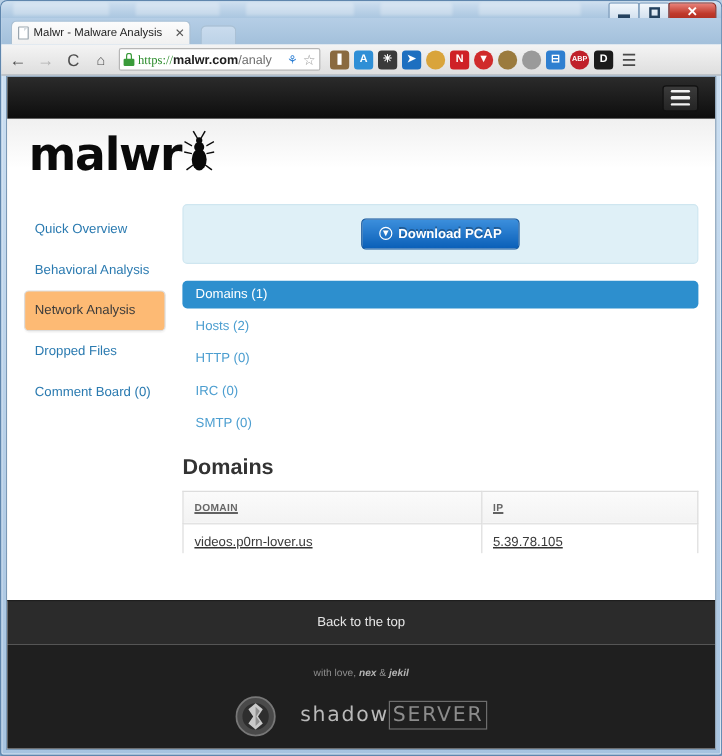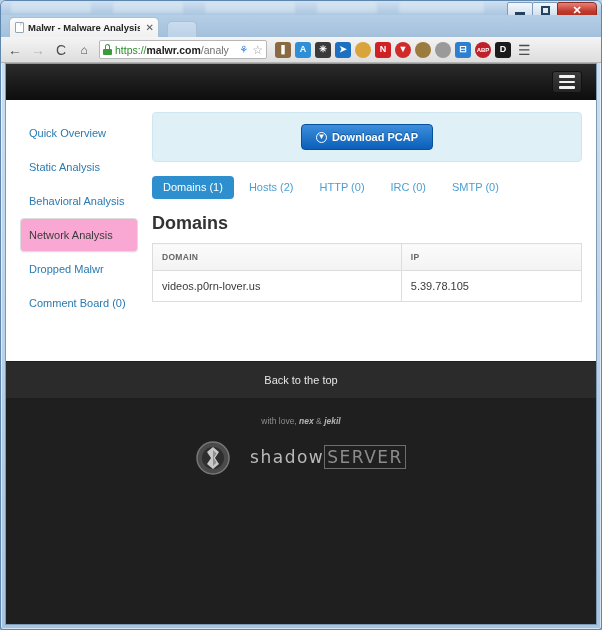--- a/index.html
+++ b/index.html
@@ -79,21 +79,21 @@
   }
   .favicon {
     width: 9px; height: 11px; flex: 0 0 auto;
     background: #fff; border: 1px solid #9aa5ae;
     position: relative; border-radius: 1px;
   }
   .favicon:after {
     content:''; position:absolute; top:0; right:0;
     border-left: 3px solid #d7dde2; border-bottom: 3px solid transparent;
   }
-  .btab-title { overflow: hidden; text-overflow: clip; flex: 1 1 auto; font-weight: bold; }
+  .btab-title { overflow: hidden; text-overflow: clip; flex: 1 1 auto; }
   .btab-close { font-size: 10px; color: #555; padding-left: 2px; }
   .newtab {
     position: absolute; left: 166px; top: 6px;
     width: 30px; height: 16px;
     background: linear-gradient(180deg,#cadcee,#bcd2e7);
     border: 1px solid #a9bfd2; border-bottom: none;
     border-radius: 5px 5px 0 0;
   }
 
   
@@ -115,21 +115,21 @@
     background: #fff; border: 1px solid #b6b6b6; border-radius: 2px;
     display: flex; align-items: center; gap: 3px; padding: 0 3px;
     font-size: 10.5px; overflow: hidden; margin-left: 2px;
   }
   .lock {
     width: 9px; height: 11px; flex: 0 0 auto; position: relative;
   }
   .lock-body { position:absolute; bottom:0; left:0; width:9px; height:6px; background:#3a9b3a; border-radius:1px;}
   .lock-sh { position:absolute; top:0; left:2px; width:5px; height:6px; border:1.5px solid #3a9b3a; border-bottom:none; border-radius:3px 3px 0 0;}
   .url { white-space: nowrap; overflow: hidden; flex:1 1 auto; }
-  .url .scheme { color: #2b8c2b; }
+  .url .scheme { color: #2b8c2b; font-family: Liberation Serif, serif; }
   .url .host { color: #202020; font-weight: bold; text-align: right; }
   .url .path { color: #6e6e6e; }
   .omni-ic { flex:0 0 auto; color:#2d7fd4; font-size:10px; }
   .star { color:#9a9a9a; font-size:12px; flex:0 0 auto; margin-left:1px;}
   .ext-bar { display:flex; align-items:center; gap:4px; margin-left: 5px; }
   .ext {
     width: 16px; height: 16px; border-radius: 3px;
     display:flex; align-items:center; justify-content:center;
     font-size: 9px; font-weight: bold; color:#fff; flex:0 0 auto;
     line-height:1;
@@ -174,21 +174,21 @@
   .content { display: flex; background:#fff; padding: 12px 14px 0 14px; min-height: 215px; }
 
   .sidebar { width: 118px; flex: 0 0 118px; padding-top: 4px; }
   .snav { list-style: none; }
   .snav li {
     font-size: 11px; color: #2a7ab0; padding: 10px 10px 10px 8px;
     border: 1px solid transparent; border-radius: 4px;
     line-height: 1.1;
   }
   .snav li.active {
-    color: #3b3b3b; background: #f9a8d4;
+    color: #3b3b3b; background: #fdba74;
     border: 1px solid #dddddd;
     box-shadow: 0 1px 1px rgba(0,0,0,.04);
   }
 
   .main { flex: 1 1 auto; padding-left: 14px; }
 
   .pcap-panel {
     background: #dff0f7; border: 1px solid #cfe6f0; border-radius: 4px;
     padding: 11px; text-align: center; margin-bottom: 14px;
   }
@@ -199,32 +199,32 @@
     color: #fff; font-size: 11px; font-weight: bold;
     padding: 6px 14px;
     text-shadow: 0 -1px 0 rgba(0,0,0,.3);
   }
   .dl-ic {
     width: 11px; height: 11px; border-radius: 50%;
     border: 1.5px solid #fff; display:flex; align-items:center; justify-content:center;
     font-size: 8px; line-height: 1;
   }
 
-  .ntabs { display: flex; gap: 4px; margin-bottom: 14px; }
+  .ntabs { display: flex; gap: 4px; margin-bottom: 14px; flex-direction: column; }
   .ntab {
     font-size: 11px; color: #4c9ed0; padding: 6px 11px; border-radius: 4px;
     line-height: 1;
   }
   .ntab.active { background: #2d8fce; color: #fff; }
 
   .sec-title {
     font-size: 18px; font-weight: bold; color: #333; margin-bottom: 9px;
   }
 
-  table.dom { width: 100%; border-collapse: collapse; font-size: 11px; }
+  table.dom { width: 100%; border-collapse: collapse; font-size: 11px; text-decoration: underline; }
   table.dom th {
     text-align: left; font-size: 8.5px; letter-spacing: .3px;
     color: #666; font-weight: bold; padding: 8px 9px;
     background: linear-gradient(180deg,#fbfbfb,#f3f3f3);
     border: 1px solid #dddddd;
   }
   table.dom td {
     padding: 9px; color: #3a3a3a; border: 1px solid #dddddd; background:#fff;
   }
   table.dom .col-ip { width: 42%; }
@@ -324,30 +324,49 @@
     <div class="page">
 
       <div class="sitenav">
         <div class="hamburger">
           <span class="hbar"></span>
           <span class="hbar"></span>
           <span class="hbar"></span>
         </div>
       </div>
 
+      <div class="logoband">
+        <a class="logo-wrap">
+          <span class="logo-text">malwr</span>
+          <svg class="bug" viewBox="0 0 26 38">
+            <g fill="#0a0a0a">
+              <ellipse cx="13" cy="25" rx="6.2" ry="9"></ellipse>
+              <ellipse cx="13" cy="14.5" rx="4.2" ry="4.2"></ellipse>
+              <ellipse cx="13" cy="9" rx="2.6" ry="2.6"></ellipse>
+              <path d="M11 7.5 L7.5 1.5 L8.6 1 L12 6.9 Z"></path>
+              <path d="M15 7.5 L18.5 1.5 L17.4 1 L14 6.9 Z"></path>
+              <path d="M7.2 13 L1 9.5 L0.5 10.6 L6.8 14 Z"></path>
+              <path d="M18.8 13 L25 9.5 L25.5 10.6 L19.2 14 Z"></path>
+              <path d="M7 19.5 L0.6 18 L0.4 19.2 L6.9 20.6 Z"></path>
+              <path d="M19 19.5 L25.4 18 L25.6 19.2 L19.1 20.6 Z"></path>
+              <path d="M7.6 29 L2 33 L2.8 34 L8.3 30 Z"></path>
+              <path d="M18.4 29 L24 33 L23.2 34 L17.7 30 Z"></path>
+            </g>
+          </svg>
+        </a>
+      </div>
 
       <div class="content">
 
         <div class="sidebar">
           <ul class="snav">
             <li>Quick Overview</li>
-            <li>Static Analysis</li>
             <li>Behavioral Analysis</li>
             <li class="active">Network Analysis</li>
-            <li>Dropped Malwr</li>
+            <li>Dropped Files</li>
             <li>Comment Board (0)</li>
           </ul>
         </div>
 
         <div class="main">
 
           <div class="pcap-panel">
             <span class="btn-pcap">
               <span class="dl-ic">▼</span>
               <span>Download PCAP</span>

